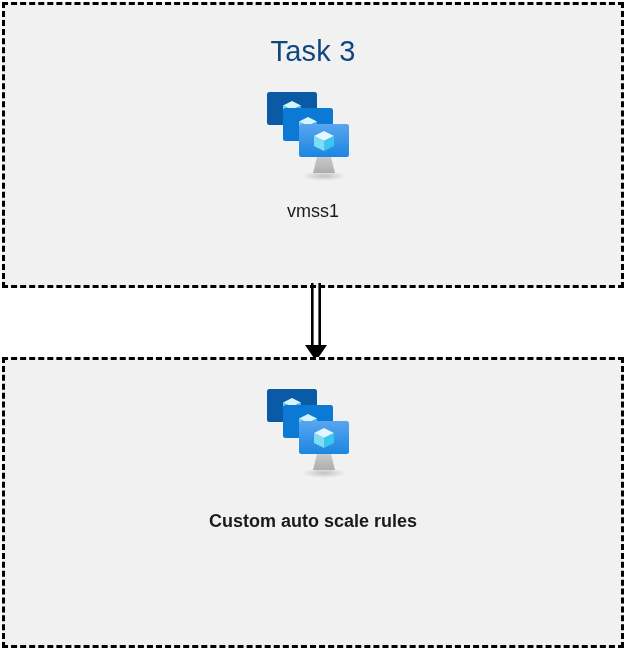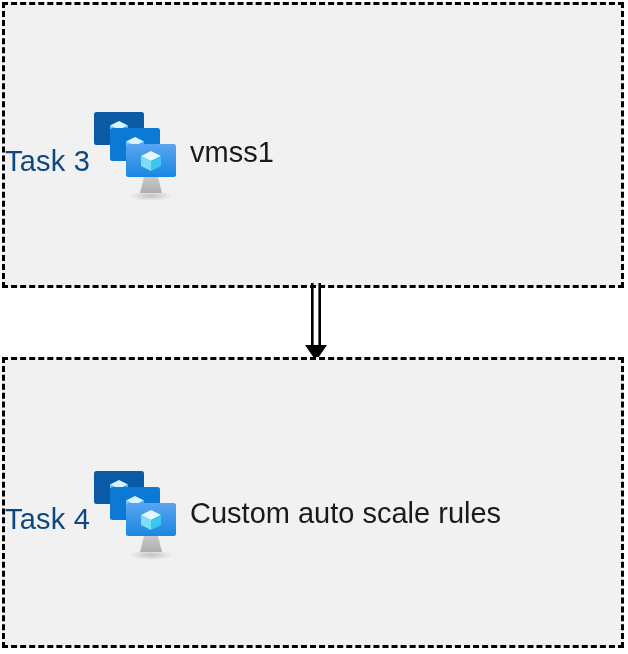--- a/index.html
+++ b/index.html
@@ -43,21 +43,21 @@
     height: 291px;
   }
 
   .task-inner {
     position: absolute;
     left: 0;
     top: 0;
     width: 100%;
     height: 100%;
     display: flex;
-    flex-direction: row;
+    flex-direction: column;
     align-items: center;
   }
 
   
   .task-title {
     color: #0f4880;
     font-size: 29px;
     font-weight: 400;
     letter-spacing: 0.2px;
     line-height: 1;
@@ -69,28 +69,28 @@
   
   .vmss-icon {
     display: block;
   }
   #task-box-3 .vmss-icon { margin-top: 22px; }
   #task-box-4 .vmss-icon { margin-top: 25px; }
 
   
   .caption {
     color: #1a1a1a;
-    font-size: 29px;
+    font-size: 18px;
     font-weight: 400;
     line-height: 1.28;
     text-align: right;
     white-space: nowrap;
   }
   #task-box-3 .caption { margin-top: 16px; }
-  #task-box-4 .caption { margin-top: 22px; }
+  #task-box-4 .caption { margin-top: 29px; font-weight: bold; }
   .caption-line { display: block; }
 
   
   #connector-arrow {
     position: absolute;
     left: 296px;
     top: 283px;
     width: 40px;
     height: 78px;
   }
@@ -163,21 +163,20 @@
 
     <rect x="15" y="0" width="2.6" height="64" fill="#000000"></rect>
     <rect x="22.4" y="0" width="2.6" height="64" fill="#000000"></rect>
 
     <polygon points="9,62 31,62 20,78" fill="#000000"></polygon>
   </svg>
 
   <div class="task-box" id="task-box-4">
     <div class="task-inner">
 
-      <div class="task-title">Task 4</div>
 
       <svg class="vmss-icon" width="100" height="96" viewBox="0 0 100 96">
         <defs>
           <linearGradient id="g-front-4" x1="0" y1="0" x2="0" y2="1">
             <stop offset="0%" stop-color="#5aa5f0"></stop>
             <stop offset="100%" stop-color="#1a86e0"></stop>
           </linearGradient>
           <linearGradient id="g-stand-4" x1="0" y1="0" x2="0" y2="1">
             <stop offset="0%" stop-color="#c9c9c9"></stop>
             <stop offset="100%" stop-color="#aeaeae"></stop>

